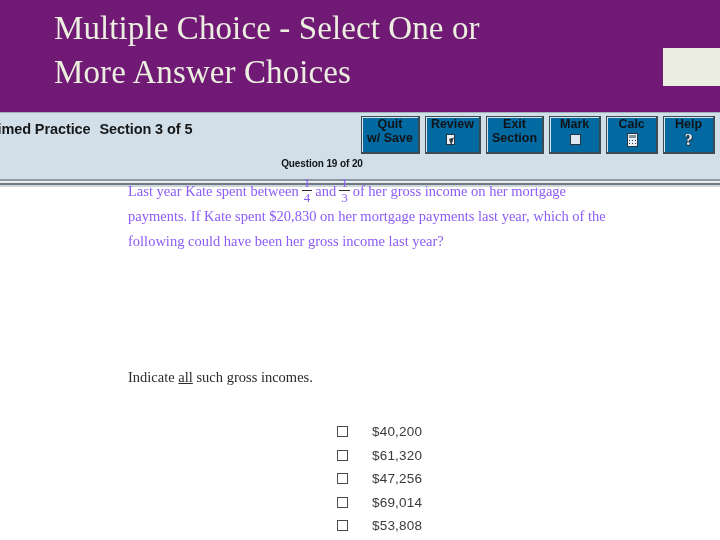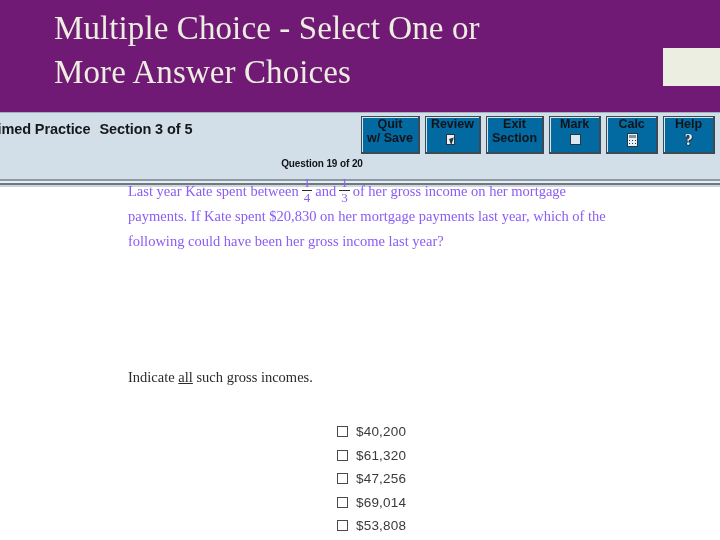--- a/index.html
+++ b/index.html
@@ -283,21 +283,21 @@
   }
   .choice .cbox {
     width: 11px;
     height: 11px;
     border: 1.4px solid #4a4a4a;
     background: #ffffff;
     box-sizing: border-box;
     flex: 0 0 auto;
   }
   .choice .cval {
-    margin-left: 8px;
+    margin-left: 24px;
     font-family: "Liberation Sans", sans-serif;
     font-size: 13.5px;
     color: #3a3a3a;
     letter-spacing: 0.2px;
     white-space: nowrap;
   }
 </style>
 </head>
 <body>
 

